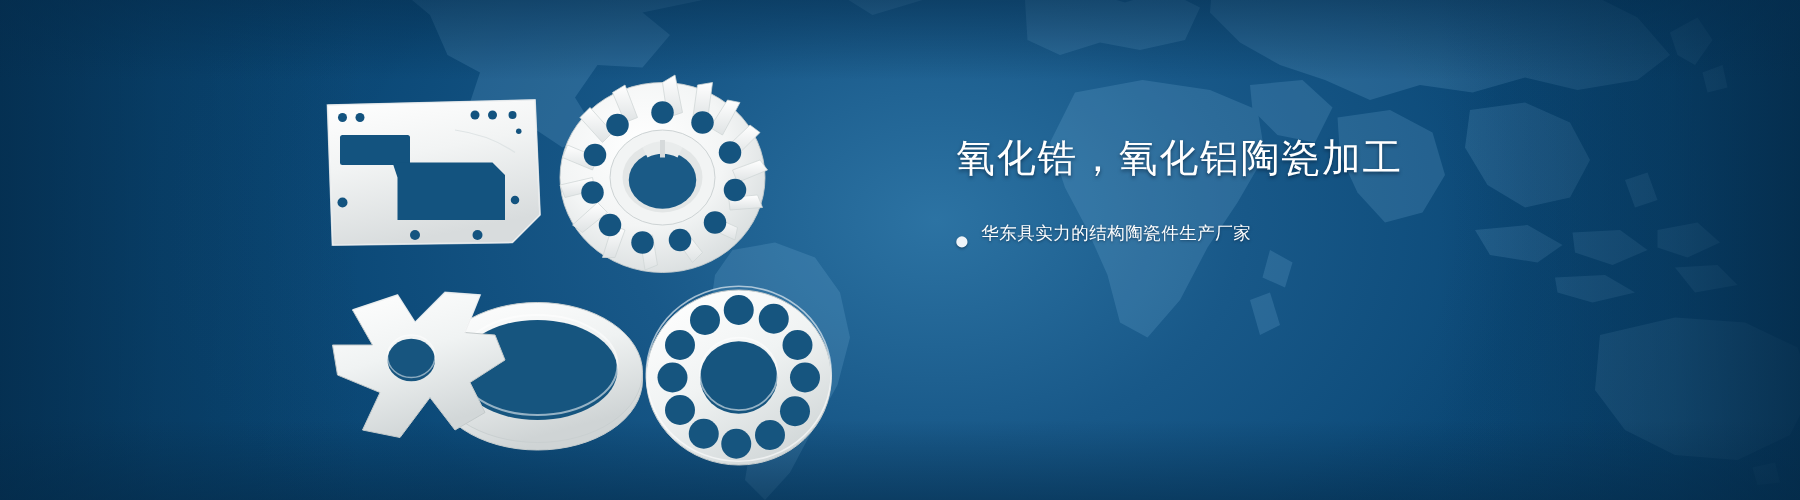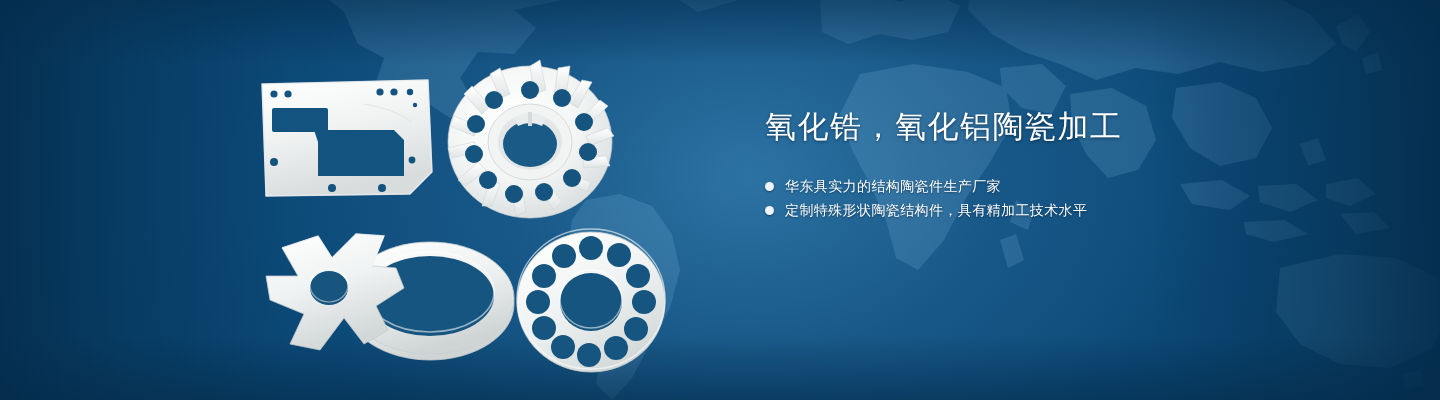--- a/index.html
+++ b/index.html
@@ -109,21 +109,21 @@
     text-shadow: 0 1px 3px rgba(0,20,40,0.55);
     white-space: nowrap;
   }
   .bullets {
     list-style: none;
     margin: 28px 0 0 0;
     padding: 0;
   }
   .bullet {
     display: flex;
-    align-items: center;
+    align-items: flex-end;
     height: 23px;
     margin-bottom: 1px;
   }
   .bullet-dot {
     flex: 0 0 auto;
     width: 9px;
     height: 9px;
     border-radius: 50%;
     background: #eef4f9;
     margin-right: 11px;
@@ -363,20 +363,16 @@
   </div>
 
   <div class="content">
     <h1 class="headline">氧化锆，氧化铝陶瓷加工</h1>
 
     <ul class="bullets">
       <li class="bullet">
         <span class="bullet-dot"></span>
         <span class="bullet-text">华东具实力的结构陶瓷件生产厂家</span>
       </li>
-      <li class="bullet">
-        <span class="bullet-dot"></span>
-        <span class="bullet-text">定制特殊形状陶瓷结构件，具有精加工技术水平</span>
-      </li>
     </ul>
   </div>
 
 </div>
 
 </body></html>

